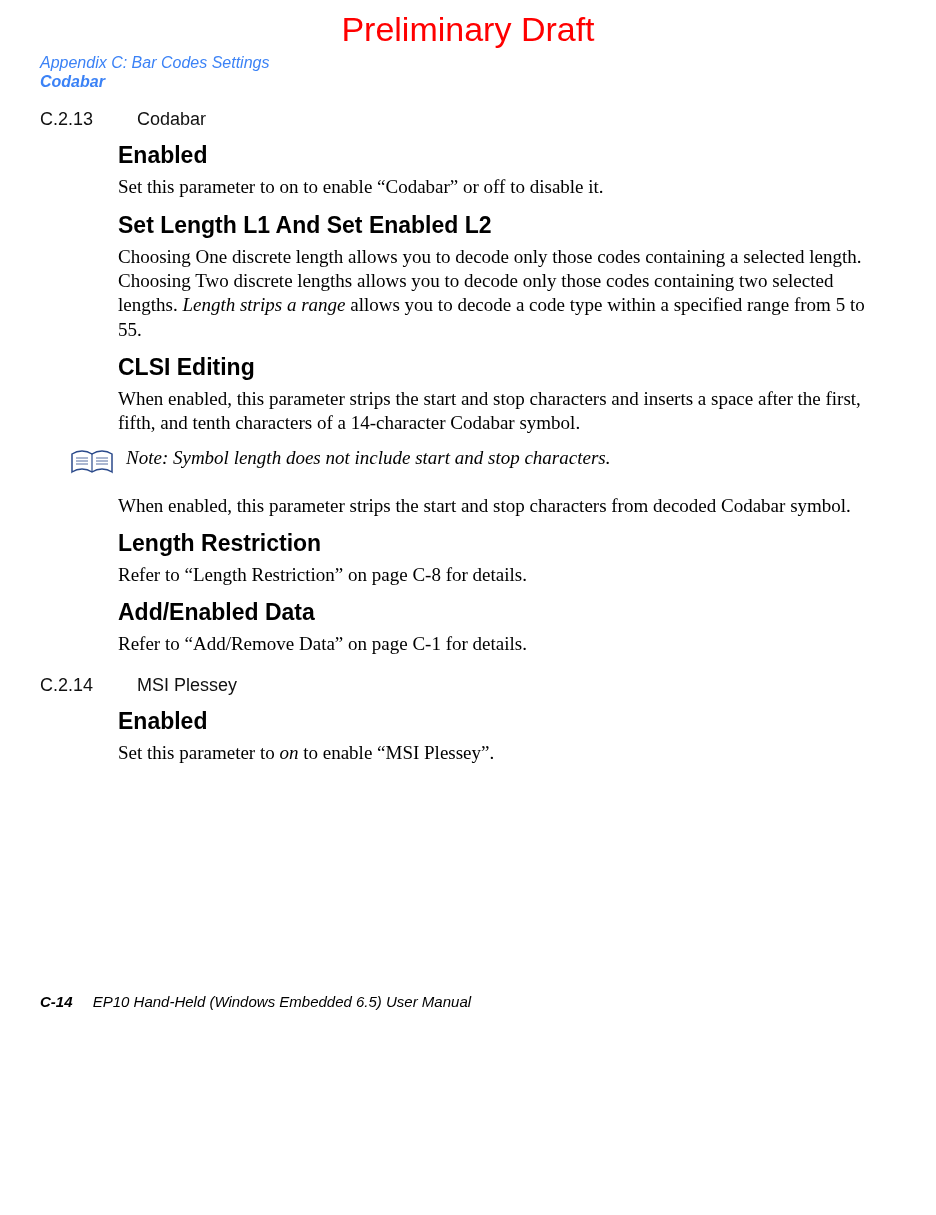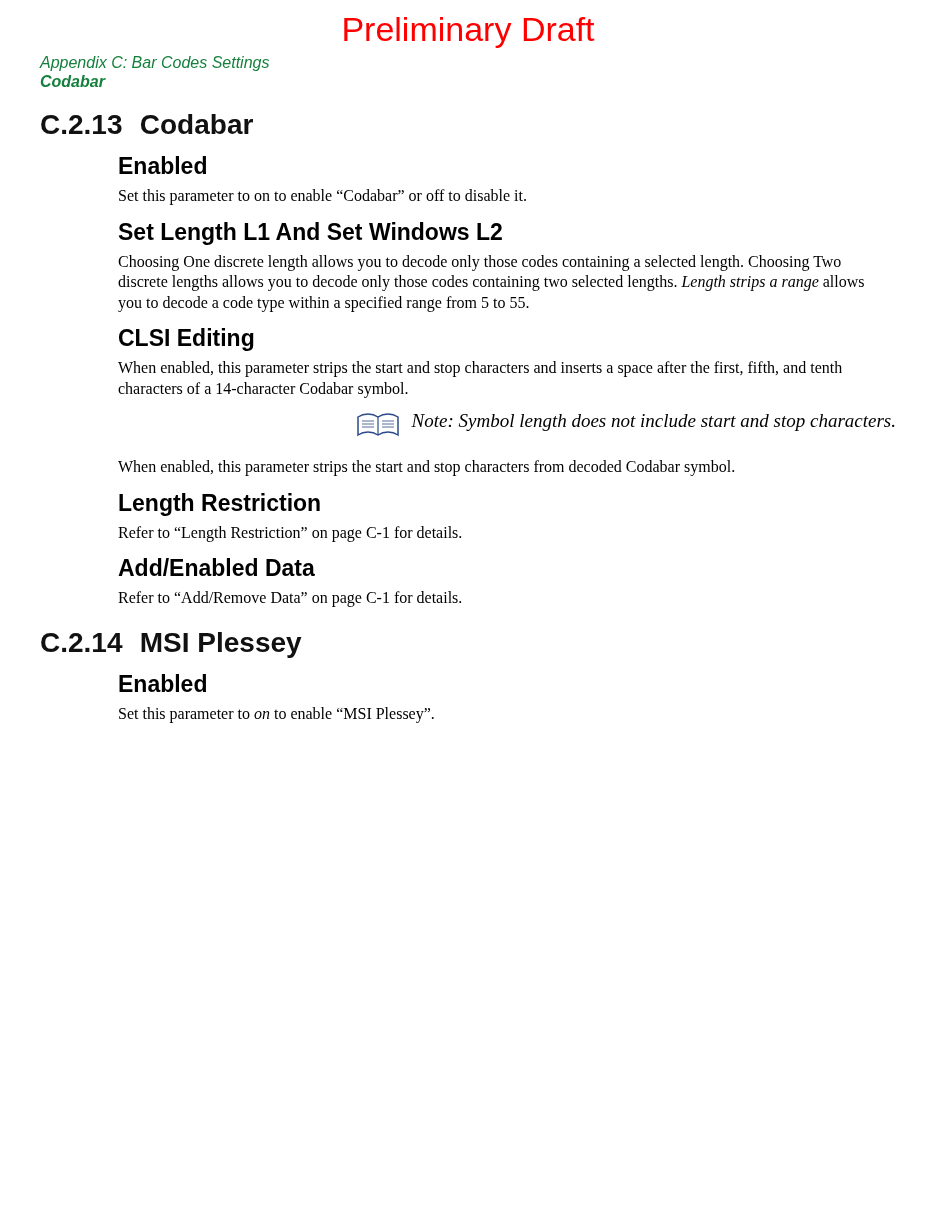--- a/index.html
+++ b/index.html
@@ -23,50 +23,50 @@
     font-family: Arial, Helvetica, sans-serif;
     color: #ff0000;
     font-size: 34px;
     text-align: center;
     margin-bottom: 4px;
   }
   .running-header {
     font-family: "Segoe UI", "Trebuchet MS", Arial, sans-serif;
     font-style: italic;
     font-size: 16px;
-    color: #15803d;
+    color: #3b82f6;
     line-height: 1.2;
     margin-bottom: 12px;
   }
   .running-header .line1 { font-weight: 400; }
   .running-header .line2 { font-weight: 700; }
   h2.section-heading {
     font-family: "Segoe UI", "Trebuchet MS", Arial, sans-serif;
-    font-weight: 700;
-    font-size: 28px;
+    font-weight: 400;
+    font-size: 18px;
     color: #111;
     margin: 18px 0 10px 0;
   }
   .section-heading .sec-no {
     display: inline-block;
     min-width: 92px;
   }
   .body-block {
     margin-left: 78px;
     margin-right: 10px;
   }
   h3.sub-heading {
     font-family: "Segoe UI", "Trebuchet MS", Arial, sans-serif;
     font-weight: 700;
     font-size: 23px;
     margin: 12px 0 4px 0;
   }
   p.body {
     font-family: "Times New Roman", Times, serif;
-    font-size: 16px;
+    font-size: 19px;
     line-height: 1.28;
     margin: 6px 15px 10px 0;
     text-align: left;
   }
   .italic { font-style: italic; }
   .note-row {
     display: flex;
     align-items: flex-start;
     gap: 12px;
     margin: 8px 0 12px 0;
@@ -114,60 +114,64 @@
   <h2 class="section-heading">
     <span class="sec-no">C.2.13</span>
     <span>Codabar</span>
   </h2>
 
   <div class="body-block">
 
     <h3 class="sub-heading">Enabled</h3>
     <p class="body">Set this parameter to on to enable “Codabar” or off to disable it.</p>
 
-    <h3 class="sub-heading">Set Length L1 And Set Windows L2</h3>
+    <h3 class="sub-heading">Set Length L1 And Set Enabled L2</h3>
     <p class="body">
       <span>Choosing One discrete length allows you to decode only those codes containing a selected length. Choosing Two discrete lengths allows you to decode only those codes containing two selected lengths. </span><span class="italic">Length strips a range</span><span> allows you to decode a code type within a specified range from 5 to 55.</span>
     </p>
 
     <h3 class="sub-heading">CLSI Editing</h3>
     <p class="body">When enabled, this parameter strips the start and stop characters and inserts a space after the first, fifth, and tenth characters of a 14-character Codabar symbol.</p>
   </div>
 
-  <div class="note-row" style="margin-left:30px;justify-content:flex-end;">
+  <div class="note-row" style="margin-left:30px;">
     <span class="note-icon">
       <svg width="44" height="30" viewBox="0 0 44 30">
         <path d="M2 6 C 8 2, 16 2, 22 6 C 28 2, 36 2, 42 6 L 42 24 C 36 20, 28 20, 22 24 C 16 20, 8 20, 2 24 Z" fill="#ffffff" stroke="#2b4a8b" stroke-width="1.5"></path>
         <path d="M22 6 L 22 24" stroke="#2b4a8b" stroke-width="1.2" fill="none"></path>
         <path d="M6 10 L 18 10 M6 13 L 18 13 M6 16 L 18 16" stroke="#2b4a8b" stroke-width="0.8"></path>
         <path d="M26 10 L 38 10 M26 13 L 38 13 M26 16 L 38 16" stroke="#2b4a8b" stroke-width="0.8"></path>
       </svg>
     </span>
     <span class="note-text">
       <span class="note-label">Note:</span>
       <span>Symbol length does not include start and stop characters.</span>
     </span>
   </div>
 
   <div class="body-block">
     <p class="body">When enabled, this parameter strips the start and stop characters from decoded Codabar symbol.</p>
 
     <h3 class="sub-heading">Length Restriction</h3>
-    <p class="body">Refer to “Length Restriction” on page C-1 for details.</p>
+    <p class="body">Refer to “Length Restriction” on page C-8 for details.</p>
 
     <h3 class="sub-heading">Add/Enabled Data</h3>
     <p class="body">Refer to “Add/Remove Data” on page C-1 for details.</p>
   </div>
 
   <h2 class="section-heading">
     <span class="sec-no">C.2.14</span>
     <span>MSI Plessey</span>
   </h2>
 
   <div class="body-block">
     <h3 class="sub-heading">Enabled</h3>
     <p class="body">
       <span>Set this parameter to </span><span class="italic">on</span><span> to enable “MSI Plessey”.</span>
     </p>
   </div>
 
+  <div class="footer">
+    <span class="page-no">C-14</span>
+    <span>EP10 Hand-Held (Windows Embedded 6.5) User Manual</span>
+  </div>
 
 </div>
 
 </body></html>

